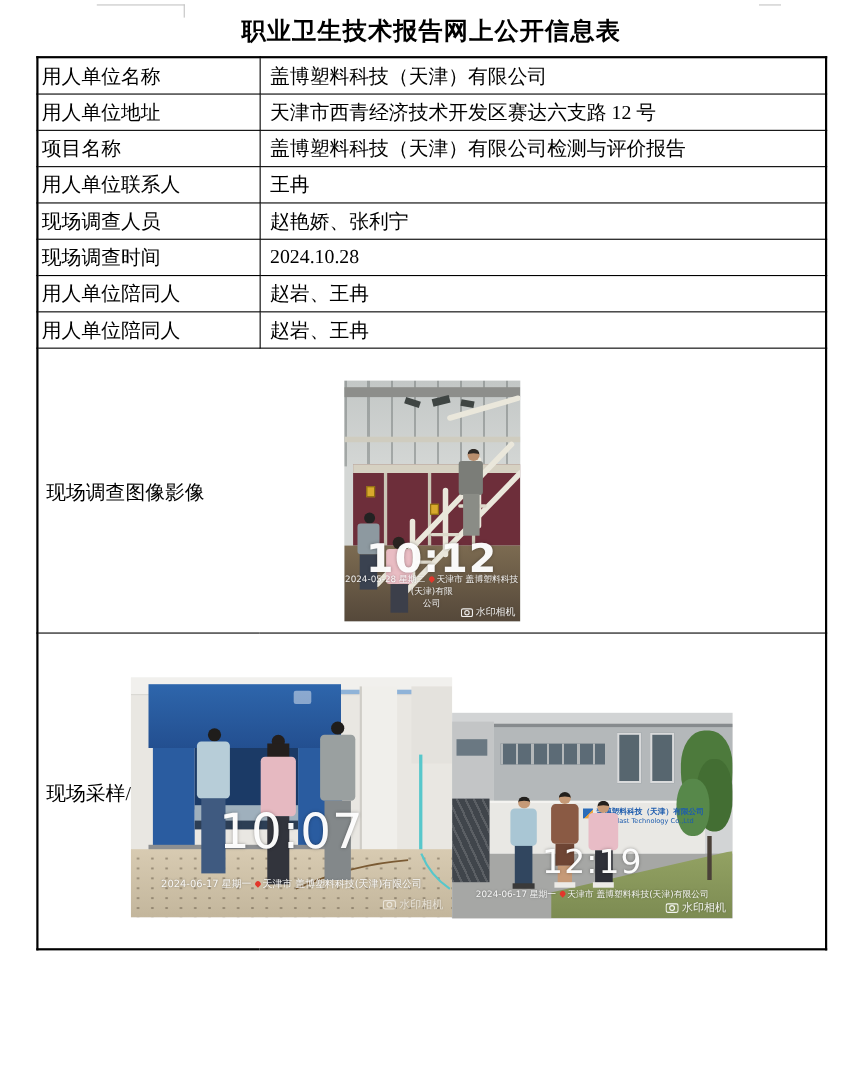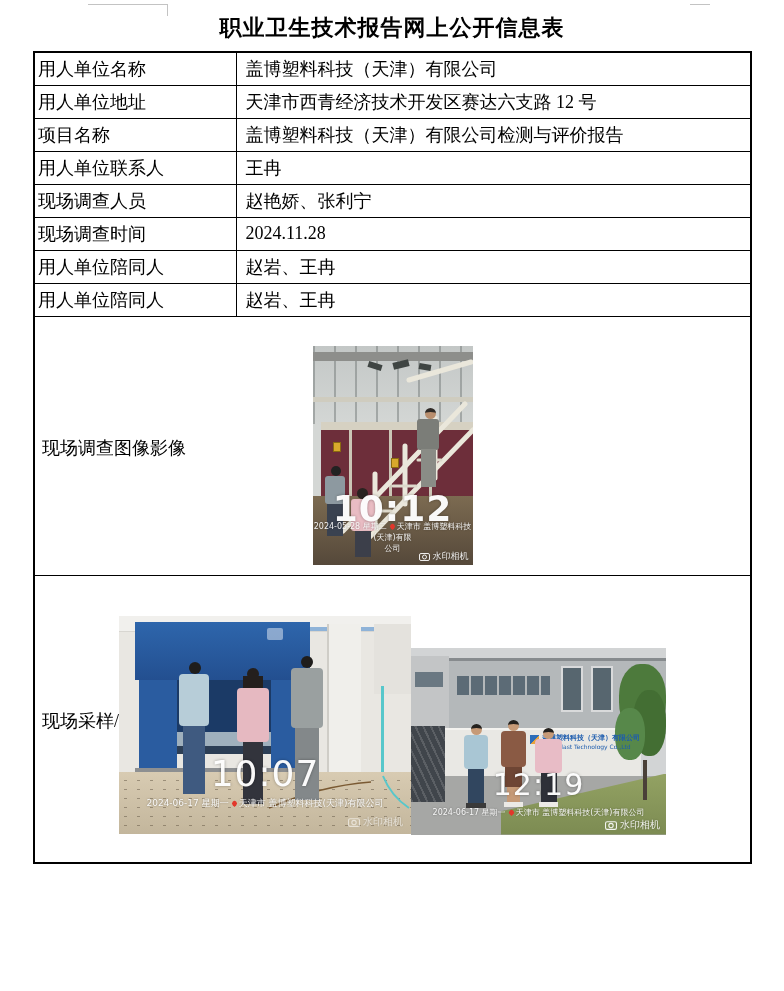--- a/index.html
+++ b/index.html
@@ -140,21 +140,21 @@
         <tr class="info-row">
         <td class="cell-label">用人单位联系人</td>
         <td class="cell-value">王冉</td>
       </tr>
         <tr class="info-row">
         <td class="cell-label">现场调查人员</td>
         <td class="cell-value">赵艳娇、张利宁</td>
       </tr>
         <tr class="info-row">
         <td class="cell-label">现场调查时间</td>
-        <td class="cell-value">2024.11.28</td>
+        <td class="cell-value">2024.10.28</td>
       </tr>
         <tr class="info-row">
         <td class="cell-label">用人单位陪同人</td>
         <td class="cell-value">赵岩、王冉</td>
       </tr>
         <tr class="info-row">
         <td class="cell-label">用人单位陪同人</td>
         <td class="cell-value">赵岩、王冉</td>
       </tr>
       </tbody>
@@ -250,21 +250,21 @@
             <div class="layer" style="left:60px; top:58px; width:30px; height:52px; background:#b7cdd8; border-radius:4px;"></div>
             <div class="layer" style="left:64px; top:110px; width:22px; height:68px; background:#3f5a80;"></div>
             <div class="layer head" style="left:128px; top:52px; width:12px; height:12px; background:#241f1d;"></div>
             <div class="layer" style="left:124px; top:60px; width:20px; height:24px; background:#241f1d; border-radius:0 0 8px 8px;"></div>
             <div class="layer" style="left:118px; top:72px; width:32px; height:54px; background:#e6b9c1; border-radius:4px;"></div>
             <div class="layer" style="left:124px; top:126px; width:20px; height:62px; background:#32343c;"></div>
             <div class="layer head" style="left:182px; top:40px; width:12px; height:12px; background:#1f1d1b;"></div>
             <div class="layer" style="left:172px; top:52px; width:32px; height:60px; background:#9aa0a0; border-radius:4px;"></div>
             <div class="layer" style="left:176px; top:112px; width:24px; height:72px; background:#83888a;"></div>
 
-            <div class="wm-time" style="bottom:40px; font-size:36px;">10:07</div>
+            <div class="wm-time" style="bottom:52px; font-size:44px;">10:07</div>
             <div class="wm-info" style="bottom:24px; font-size:9px;">
               <span>2024-06-17 星期一</span><span class="pin"></span><span>天津市 盖博塑料科技(天津)有限公司</span>
             </div>
             <div class="wm-app" style="bottom:5px; right:8px; font-size:10px; opacity:.65;">
               <svg class="cam" width="12" height="10" viewBox="0 0 11 9">
                 <rect x="0.5" y="1.5" width="10" height="7" rx="1.5" fill="none" stroke="rgba(255,255,255,.9)"></rect>
                 <circle cx="5.5" cy="5" r="2" fill="none" stroke="rgba(255,255,255,.9)"></circle>
               </svg>
               <span>水印相机</span>
             </div>

